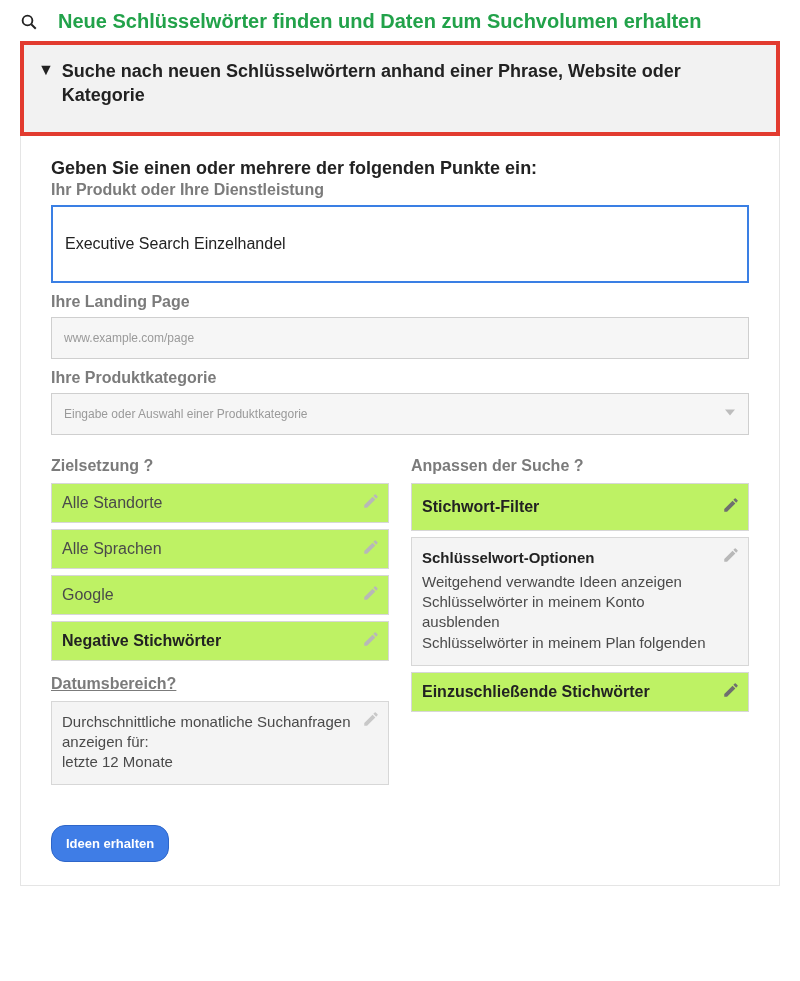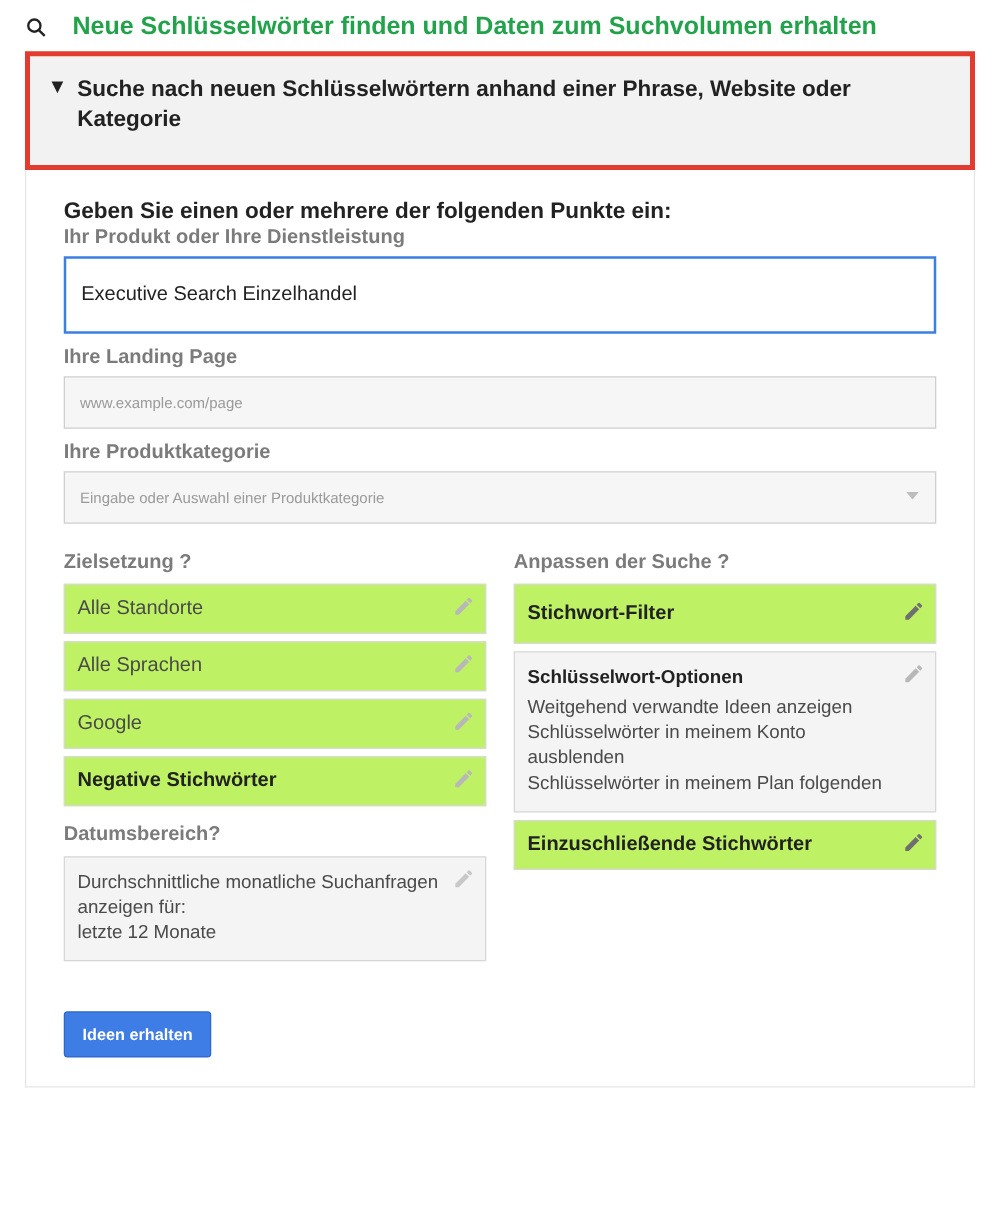--- a/index.html
+++ b/index.html
@@ -60,21 +60,21 @@
   .sub-label {
     font-size: 16px;
     color: #7b7b7b;
     font-weight: 700;
     margin-top: 10px;
     margin-bottom: 6px;
   }
   .sub-label.first { margin-top: 2px; }
   .product-input {
     width: 100%;
-    height: 62px;
+    height: 78px;
     padding: 10px 12px;
     font-size: 16px;
     border: 2px solid #3a7fe4;
     outline: none;
     color: #222;
   }
   .text-input, .select-like {
     width: 100%;
     height: 42px;
     padding: 8px 12px;
@@ -154,21 +154,21 @@
   }
   .btn-submit {
     display: inline-block;
     margin-top: 40px;
     background: #3f7de6;
     color: #fff;
     font-size: 13px;
     font-weight: 600;
     padding: 10px 14px;
     border: 1px solid #2e66c9;
-    border-radius: 3px;
+    border-radius: 14px;
     cursor: pointer;
   }
   .pencil-svg { width: 18px; height: 18px; display: block; }
 </style>
 </head>
 <body>
 
 <div class="header-row">
   <span class="mag-icon">
     <svg viewBox="0 0 24 24" width="18" height="18" fill="none" stroke="#222" stroke-width="2.5">
@@ -241,21 +241,21 @@
 
       <div class="option-row bold">
         <span>Negative Stichwörter</span>
         <span class="pencil">
           <svg class="pencil-svg" viewBox="0 0 24 24">
               <path d="M3 17.25V21h3.75L17.81 9.94l-3.75-3.75L3 17.25zM20.71 7.04a1 1 0 0 0 0-1.41l-2.34-2.34a1 1 0 0 0-1.41 0l-1.83 1.83 3.75 3.75 1.83-1.83z" fill="currentColor"></path>
             </svg>
         </span>
       </div>
 
-      <div class="col-title" style="margin-top:14px;">Datumsbereich?</div>
+      <div class="col-title" style="margin-top:14px;text-decoration:underline;">Datumsbereich?</div>
       <div class="date-block">
         <div>Durchschnittliche monatliche Suchanfragen anzeigen für:</div>
         <div>letzte 12 Monate</div>
         <span class="pencil">
           <svg class="pencil-svg" viewBox="0 0 24 24">
               <path d="M3 17.25V21h3.75L17.81 9.94l-3.75-3.75L3 17.25zM20.71 7.04a1 1 0 0 0 0-1.41l-2.34-2.34a1 1 0 0 0-1.41 0l-1.83 1.83 3.75 3.75 1.83-1.83z" fill="currentColor"></path>
             </svg>
         </span>
       </div>
     </div>

